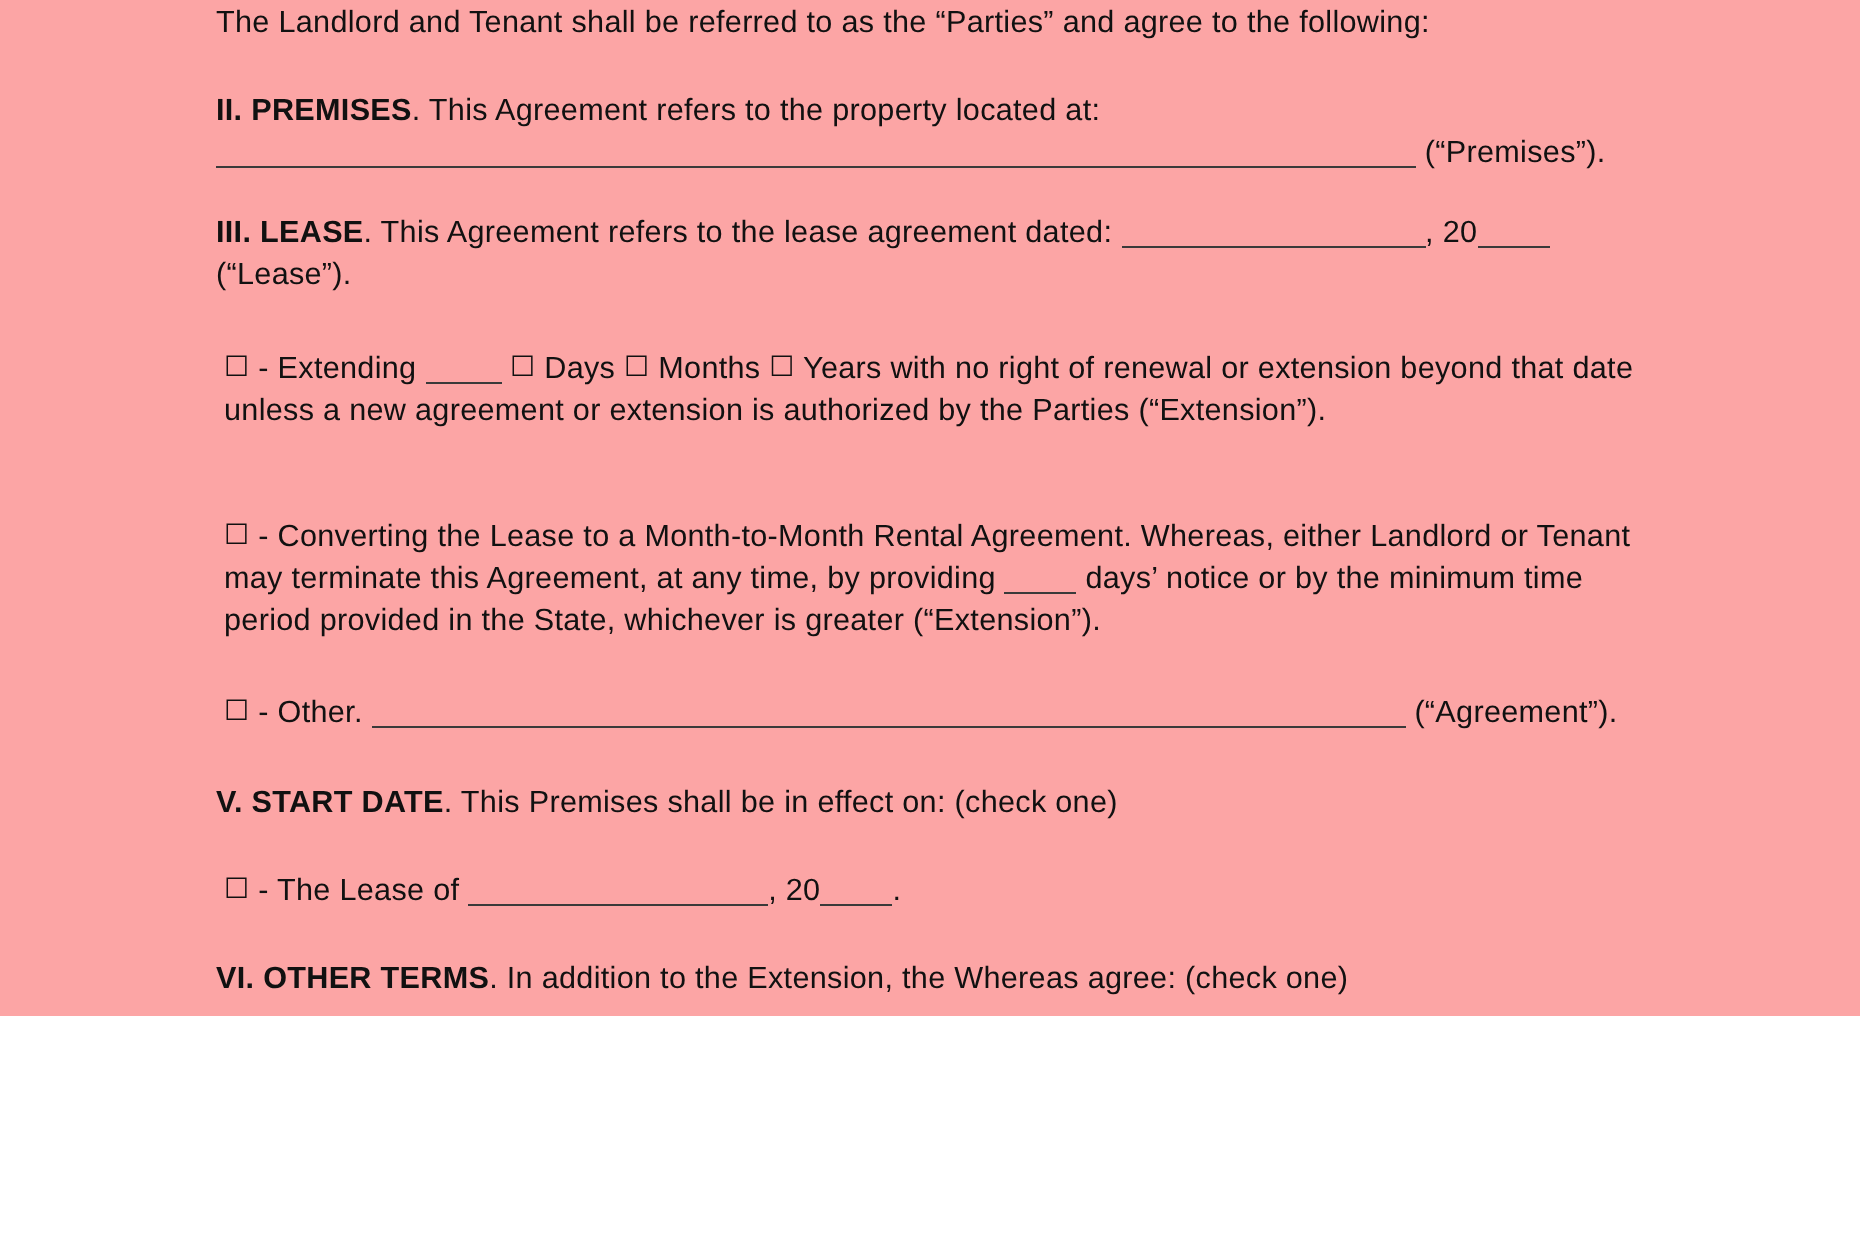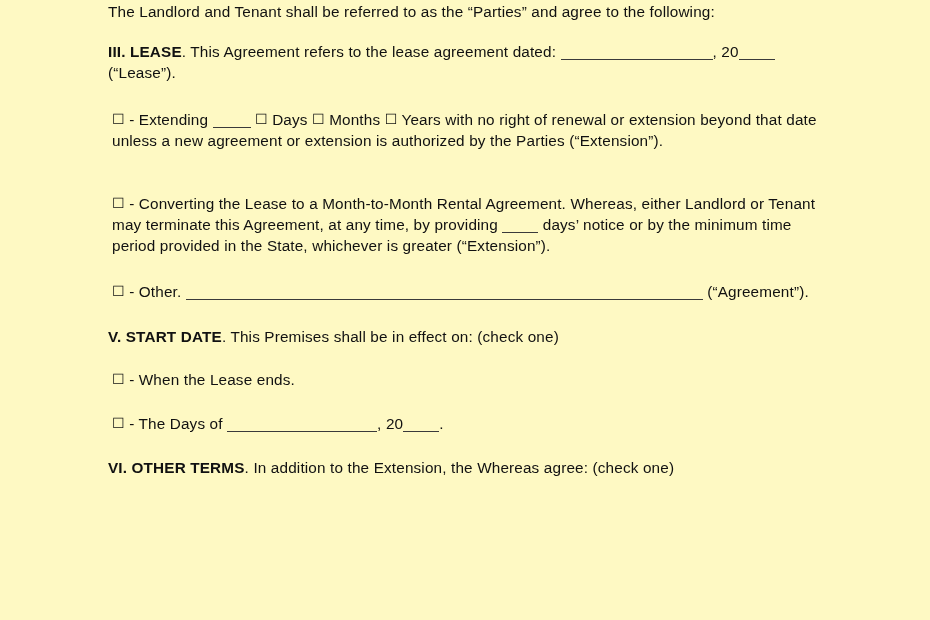--- a/index.html
+++ b/index.html
@@ -10,22 +10,22 @@
   body {
     width: 930px;
     height: 620px;
     overflow: hidden;
     font-family: "Liberation Sans", sans-serif;
     color: #000000;
   }
   #page {
     position: relative;
     width: 930px;
-    height: 620px;
-    background: #fef9c3;
+    height: 508px;
+    background: #fca5a5;
     box-sizing: border-box;
     padding: 0 110px 0 108px;
   }
   .para {
     font-size: 15.3px;
     line-height: 21px;
     color: #111111;
     letter-spacing: 0.01em;
     text-align: left;
     white-space: normal;
@@ -71,33 +71,33 @@
   }
   .nowrap { white-space: nowrap; }
 </style>
 </head>
 <body>
 
 <div id="page">
 
   <p class="para blk-intro"><span>The Landlord and Tenant shall be referred to as the “Parties” and agree to the following:</span></p>
 
+  <p class="para blk-premises"><span class="b">II. PREMISES</span><span>. This Agreement refers to the property located at:</span><br><span class="ul ul-premises"></span> <span>(“Premises”).</span></p>
 
   <p class="para blk-lease"><span class="b">III. LEASE</span><span>. This Agreement refers to the lease agreement dated:</span> <span class="ul ul-lease"></span><span class="nowrap"><span>, 20</span><span class="ul ul-yr"></span></span><br><span>(“Lease”).</span></p>
 
 
   <p class="para blk-opt1 indent"><span class="cb">☐</span> <span>-</span> <span>Extending</span> <span class="ul ul-num"></span> <span class="cb">☐</span> <span>Days</span> <span class="cb">☐</span> <span>Months</span> <span class="cb">☐</span> <span>Years</span> <span>with no right of renewal or extension beyond that date unless a new agreement or extension is authorized by the Parties (“Extension”).</span></p>
 
   <p class="para blk-opt2 indent"><span class="cb">☐</span> <span>-</span> <span>Converting the Lease to a Month-to-Month Rental Agreement. Whereas, either Landlord or Tenant may terminate this Agreement, at any time, by providing</span> <span class="ul ul-days"></span> <span>days’ notice or by the minimum time period provided in the State, whichever is greater (“Extension”).</span></p>
 
   <p class="para blk-opt3 indent"><span class="cb">☐</span> <span>-</span> <span>Other.</span> <span class="ul ul-other"></span> <span>(“Agreement”).</span></p>
 
   <p class="para blk-start"><span class="b">V. START DATE</span><span>. This Premises shall be in effect on: (check one)</span></p>
 
-  <p class="para blk-sopt1 indent"><span class="cb">☐</span> <span>-</span> <span>When the Lease ends.</span></p>
 
-  <p class="para blk-sopt2 indent"><span class="cb">☐</span> <span>-</span> <span>The Days of</span> <span class="ul ul-date"></span><span class="nowrap"><span>, 20</span><span class="ul ul-yr"></span><span>.</span></span></p>
+  <p class="para blk-sopt2 indent"><span class="cb">☐</span> <span>-</span> <span>The Lease of</span> <span class="ul ul-date"></span><span class="nowrap"><span>, 20</span><span class="ul ul-yr"></span><span>.</span></span></p>
 
   <p class="para blk-other"><span class="b">VI. OTHER TERMS</span><span>. In addition to the Extension, the Whereas agree: (check one)</span></p>
 
   <p class="para blk-oopt1 indent">   <br></p>
 
 </div>
 
 </body></html>

